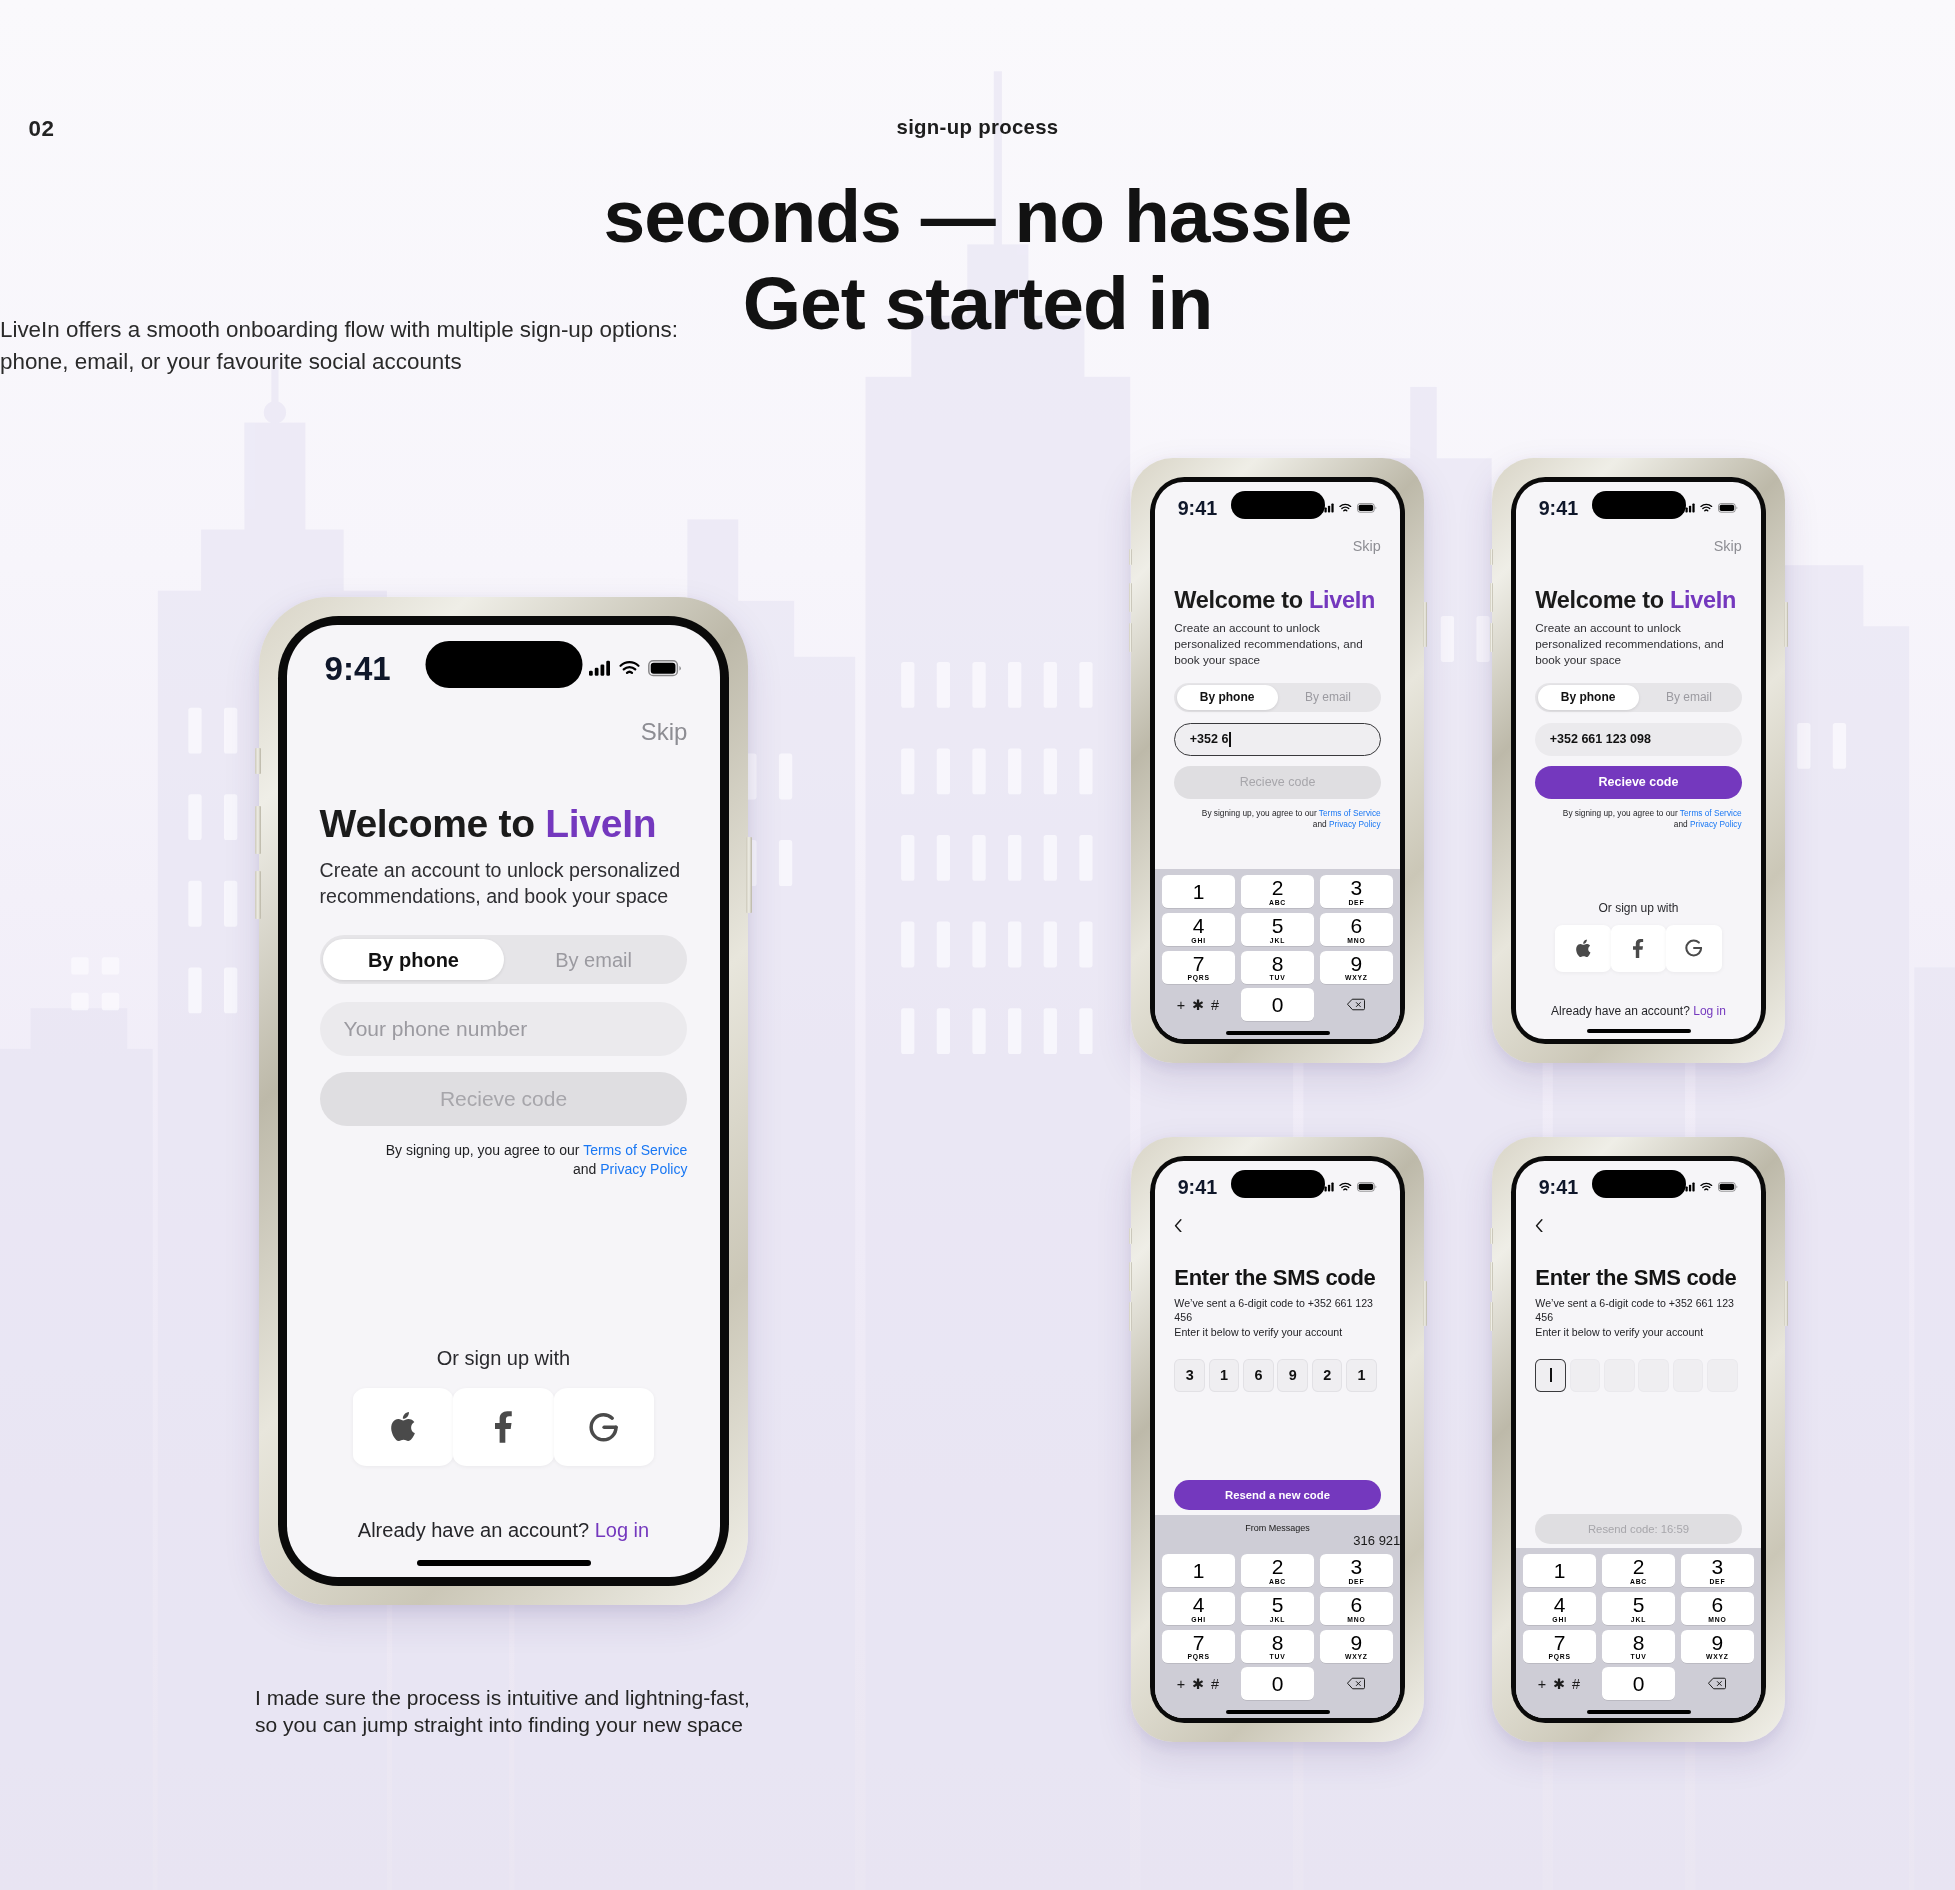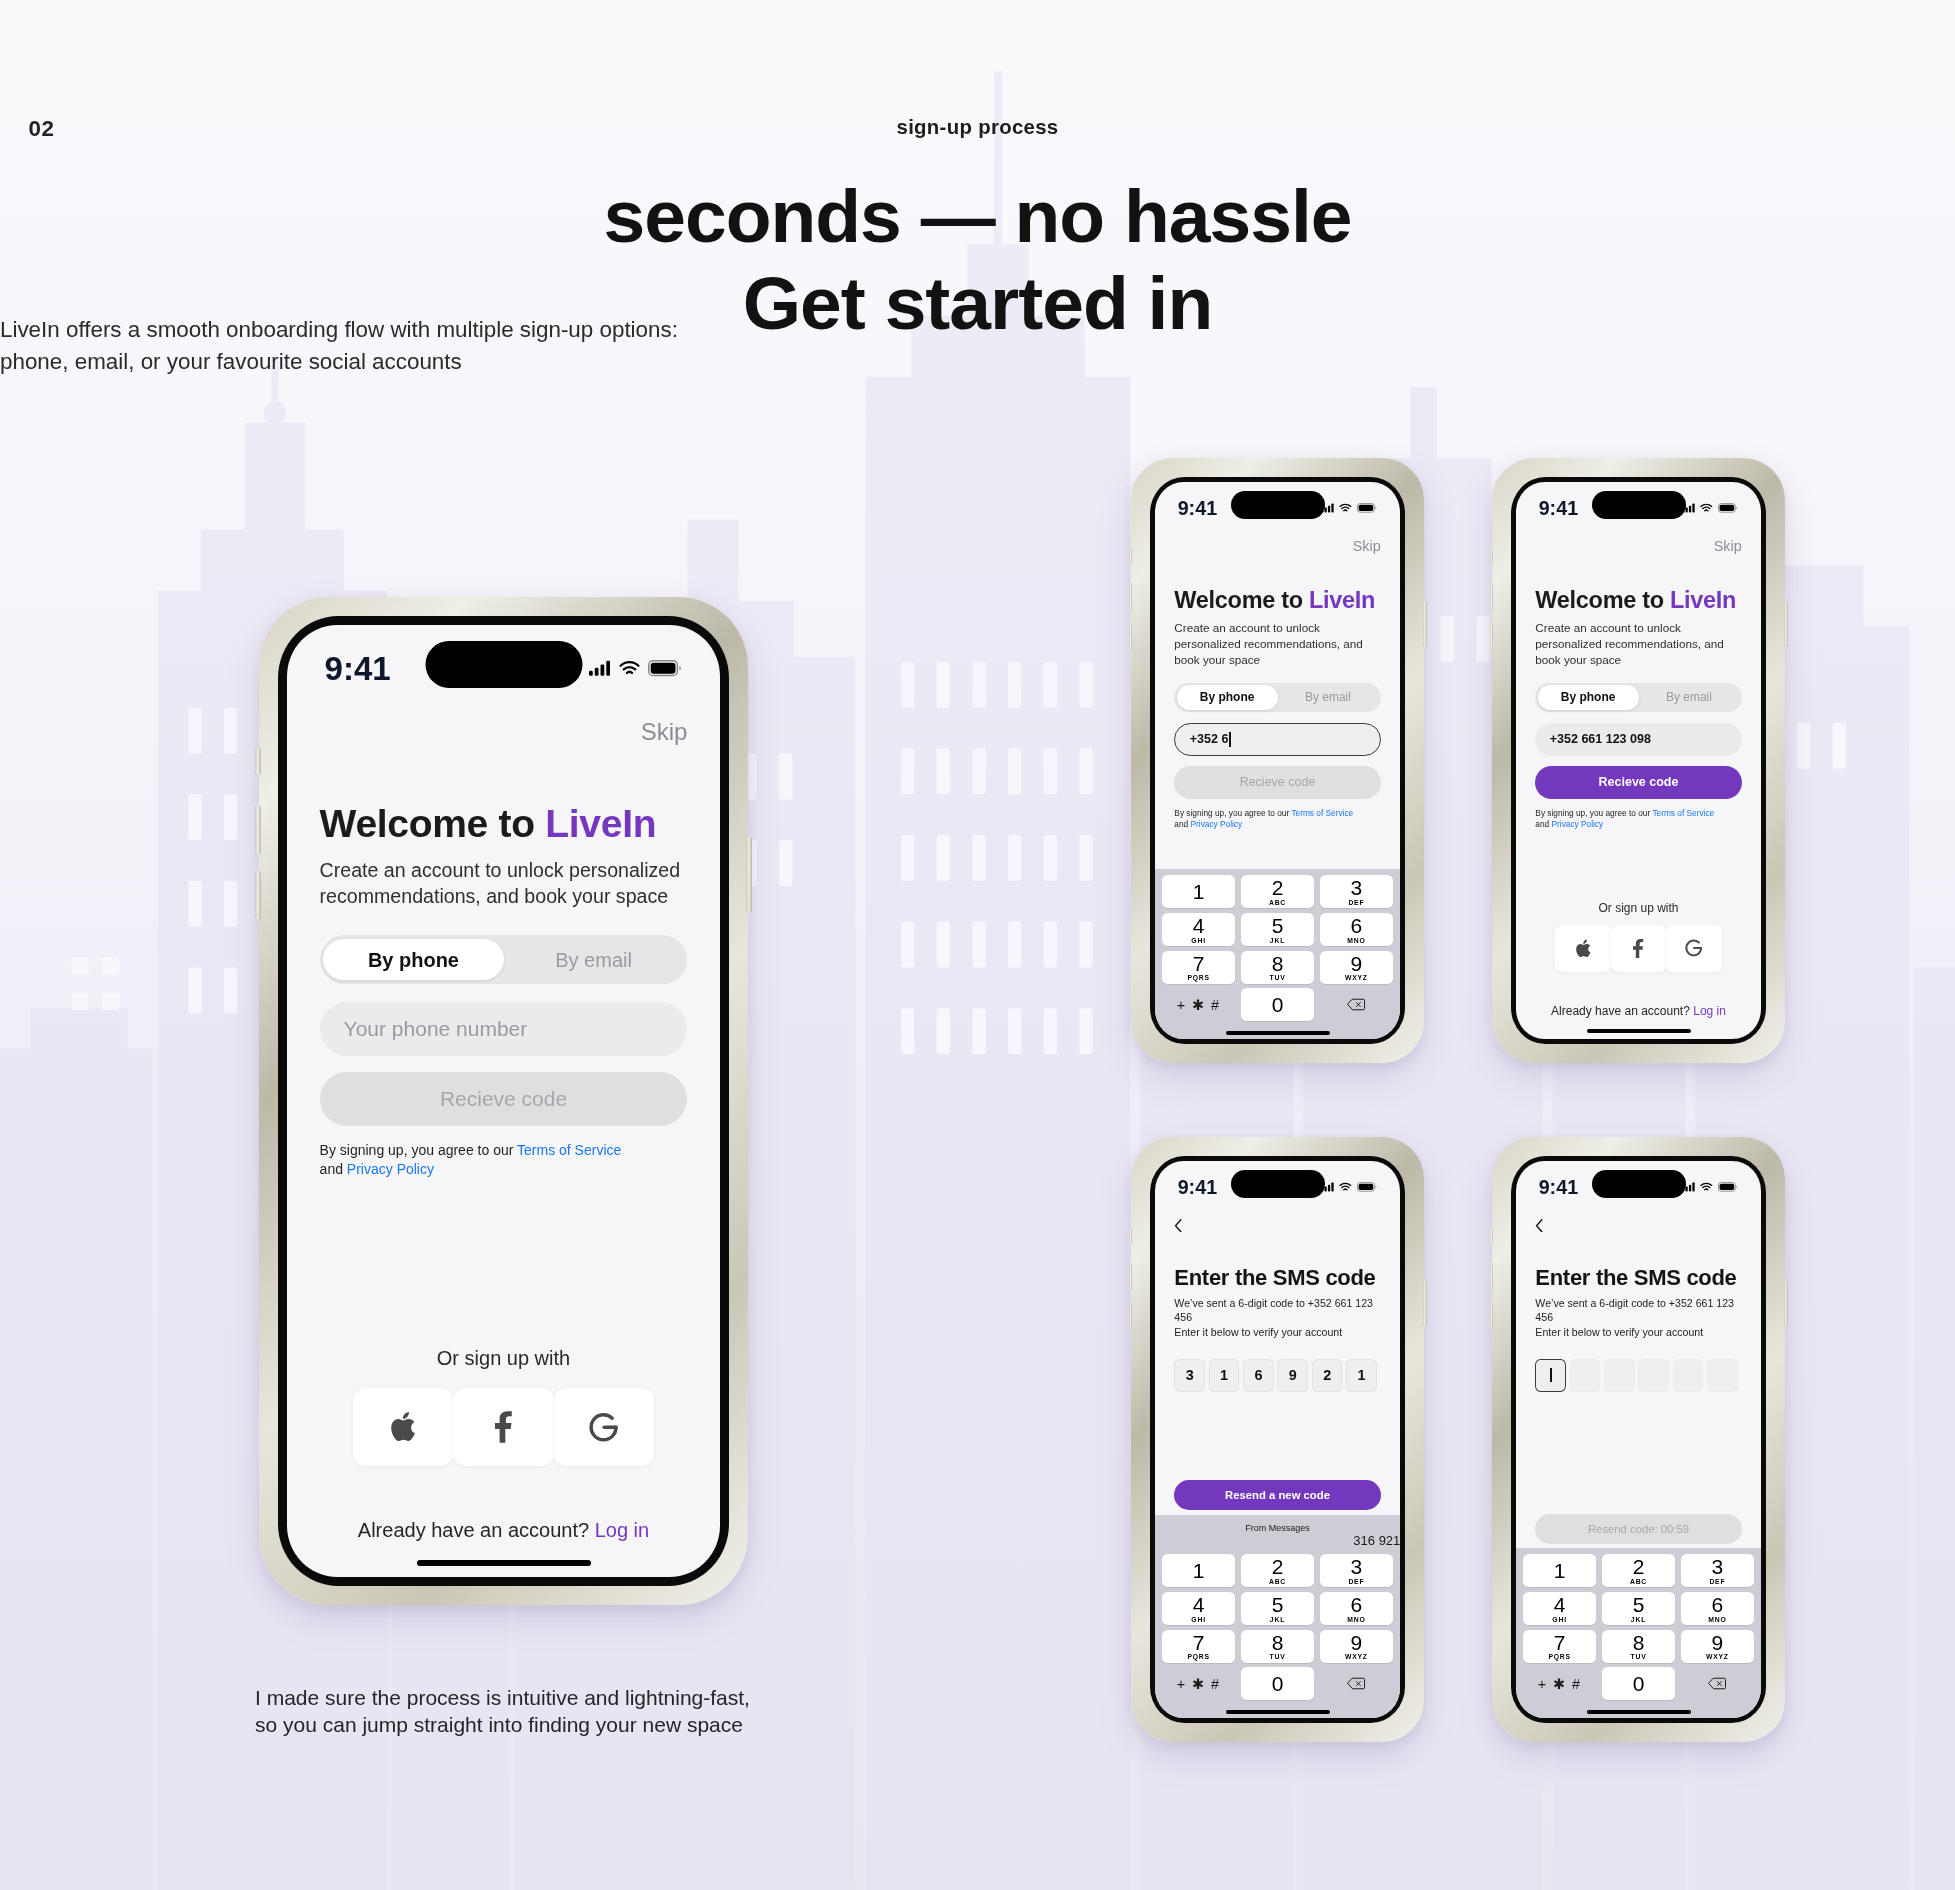--- a/index.html
+++ b/index.html
@@ -95,21 +95,21 @@
     color: #9b9aa0;
   }
   .field.filled { color: #111; font-weight: 600; }
   .field.focused { background: #EFEEF1; border: 1px solid #39393c; color: #111; font-weight: 600; }
   .caret { display: inline-block; background: #111; margin-left: 1px; }
 
   .cta { border-radius: 509px; text-align: center; display: flex; align-items: center; justify-content: center; }
   .cta.disabled { background: #DFDEE1; color: #A7A6AB; }
   .cta.primary { background: #7438BE; color: #fff; font-weight: 700; }
 
-  .legal { text-align: left; color: #1f1f22; }
+  .legal { text-align: right; color: #1f1f22; }
   .legal a { color: #1977F3; text-decoration: none; }
 
   .orsign { text-align: center; color: #2a2a2e; }
   .social-row { display: flex; justify-content: space-between; }
   .social-btn {
     background: #fff; border-radius: 14%; display: flex; align-items: center; justify-content: center;
     box-shadow: 0 1px 4.1px rgba(0,0,0,.05);
   }
   .social-btn svg { display: block; }
   .haveacct { text-align: center; color: #26262a; }
@@ -757,21 +757,21 @@
               <div class="otp-box active" style="width:33px;height:33px;font-size:14.4px;margin-right:3.8px;">
                 <span class="caret" style="width:1.4px;height:14.4px;"></span>
               </div>
               <div class="otp-box empty" style="width:33px;height:33px;font-size:14.4px;margin-right:3.8px;"></div>
               <div class="otp-box empty" style="width:33px;height:33px;font-size:14.4px;margin-right:3.8px;"></div>
               <div class="otp-box empty" style="width:33px;height:33px;font-size:14.4px;margin-right:3.8px;"></div>
               <div class="otp-box empty" style="width:33px;height:33px;font-size:14.4px;margin-right:3.8px;"></div>
               <div class="otp-box empty" style="width:33px;height:33px;font-size:14.4px;margin-right:3.8px;"></div>
             </div>
     <div class="cta disabled" style="margin-top:auto;margin-bottom:4.5px;height:30px;font-size:11.3px;">
-      <span>Resend code: 00:59</span>
+      <span>Resend code: 16:59</span>
     </div>
   </div>
 
   <div class="keypad-wrap" style="padding:3.8px 0 4.5px;">
 
     <div class="keygrid" style="padding:0 4.5px;">
 
     <div class="key" style="height:33px;margin:2.3px 2.6px;">
       <div class="num" style="font-size:21px;">1</div>
 

